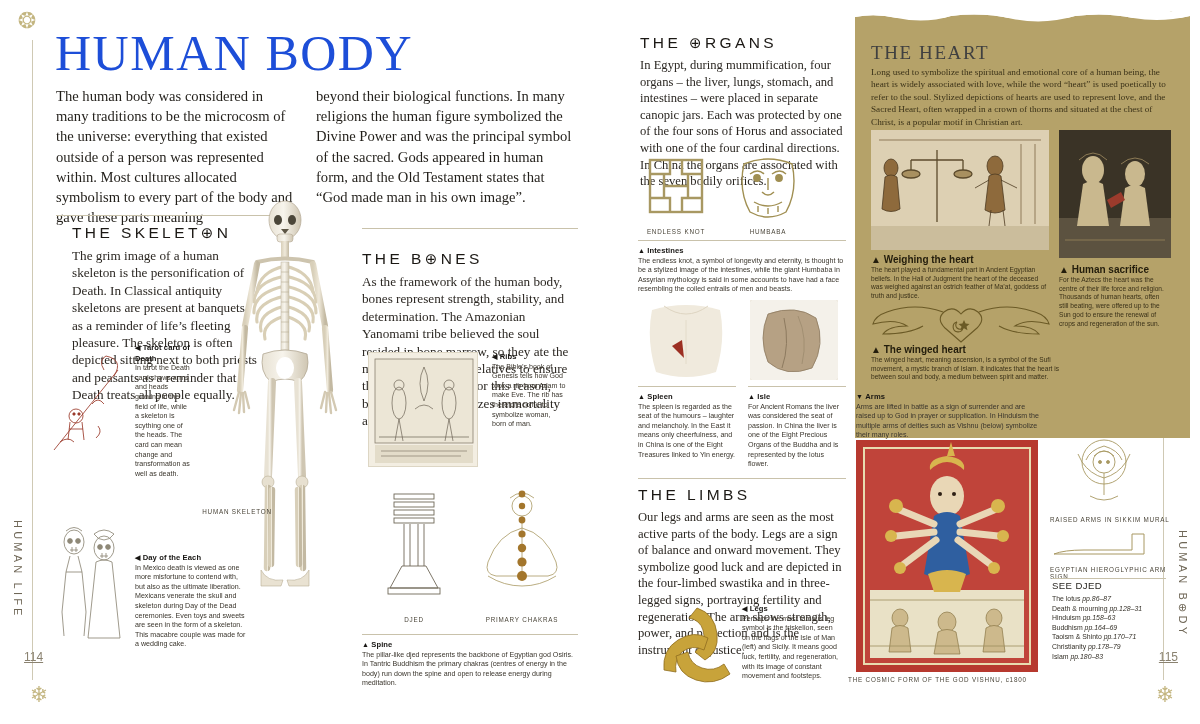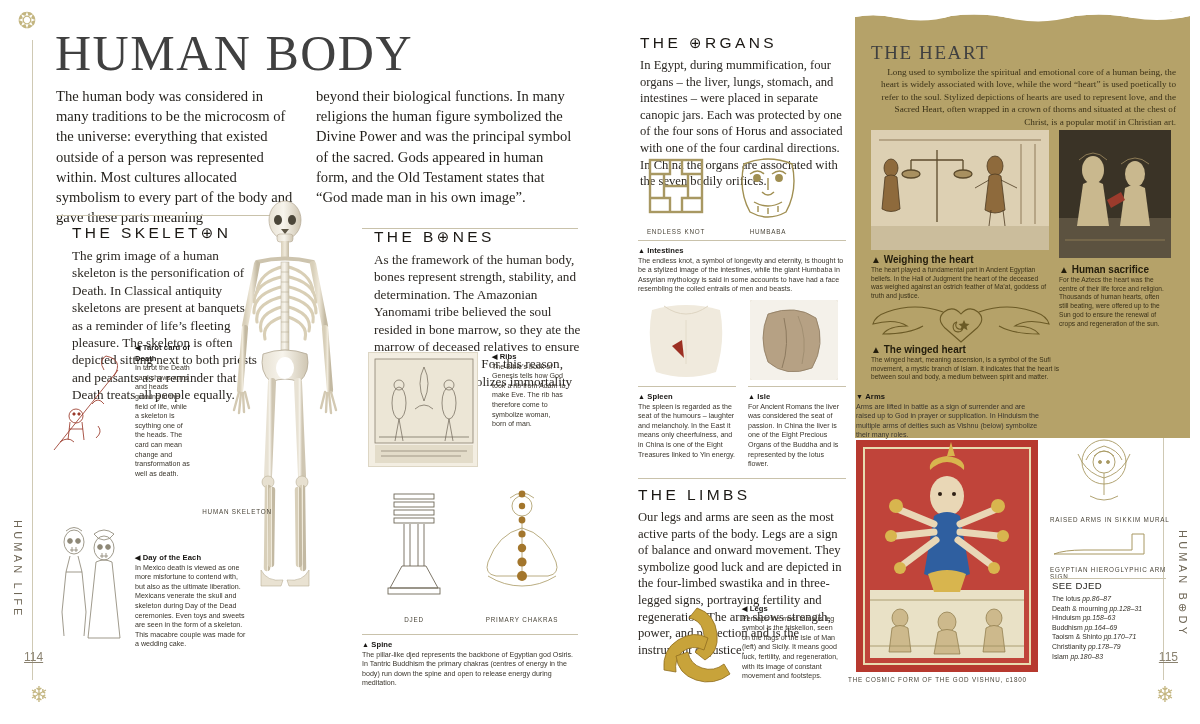--- a/index.html
+++ b/index.html
@@ -43,21 +43,21 @@
   .folio-l { left: 24px; bottom: 60px; }
   .folio-r { right: 22px; bottom: 60px; }
   .rule-v {
     position:absolute; width:1px; background:#cfc9b4;
   }
 
   
   .page-title {
     font-family: "Liberation Serif", serif;
     font-size: 50px; font-weight: 400;
-    letter-spacing: 1.5px; color: #404040;
+    letter-spacing: 1.5px; color: #1d4ed8;
     line-height: 1;
   }
   .sec-head {
     font-family: "Liberation Sans", sans-serif;
     font-size: 15.5px; letter-spacing: 3.4px;
     color: #1b1814; font-weight: 400;
     margin-bottom: 5px;
   }
   .sec-head .glyph { font-family:"DejaVu Sans", sans-serif; font-size:15px; }
   .body-text {
@@ -92,21 +92,21 @@
 
   
   .heart-panel {
     position:absolute; left:255px; top:18px; width:335px; height:420px;
     background:#b5a269;
   }
   .panel-head {
     font-family:"Liberation Serif", serif;
     font-size:19px; letter-spacing:1.6px; color:#404040;
   }
-  .panel-text { font-size:9.2px; line-height:12.4px; color:#3b3218;text-align:right; }
+  .panel-text { font-size:9.2px; line-height:12.4px; color:#3b3218; }
   .panel-cap {
     font-family:"Liberation Sans", sans-serif;
     font-size:6.6px; line-height:8.8px; color:#3a3118;
   }
   .panel-cap b { font-size:10px; color:#231d0c; }
 
   .seealso-box {
     position:absolute; left:452px; top:580px; width:118px;
   }
   .seealso-t {
@@ -145,21 +145,21 @@
     <div class="intro-text" style="position:absolute; left:316px; top:86px; width:262px;">beyond their biological functions. In many religions the human figure symbolized the Divine Power and was the principal symbol of the sacred. Gods appeared in human form, and the Old Testament states that “God made man in his own image”.</div>
 
     <div style="position:absolute; left:56px; top:215px; width:234px; height:1px; background:#c9c2ab;"></div>
     <div style="position:absolute; left:362px; top:228px; width:216px; height:1px; background:#c9c2ab;"></div>
 
     <div style="position:absolute; left:72px; top:224px; width:186px;">
       <div class="sec-head"><span>THE SKELET</span><span class="glyph">⊕</span><span>N</span></div>
       <div class="body-text">The grim image of a human skeleton is the personification of Death. In Classical antiquity skeletons are present at banquets as a reminder of life’s fleeting pleasure. The skeleton is often depicted sitting next to both priests and peasants as a reminder that Death treats all people equally.</div>
     </div>
 
-    <div style="position:absolute; left:362px; top:228px; width:216px;margin-left:12px;">
+    <div style="position:absolute; left:362px; top:250px; width:216px;">
       <div class="sec-head"><span>THE B</span><span class="glyph">⊕</span><span>NES</span></div>
       <div class="body-text">As the framework of the human body, bones represent strength, stability, and determination. The Amazonian Yanomami tribe believed the soul resided in bone marrow, so they ate the marrow of deceased relatives to ensure their spirit lived on. For this reason, bone marrow symbolizes immortality and resurrection.</div>
     </div>
 
     <div class="skel-wrap">
       <svg viewBox="0 0 140 420" width="140" height="420">
         <defs>
           <linearGradient id="bone" x1="0" y1="0" x2="1" y2="0">
             <stop offset="0%" stop-color="#e8e2d4"></stop>
             <stop offset="45%" stop-color="#f7f4ec"></stop>

